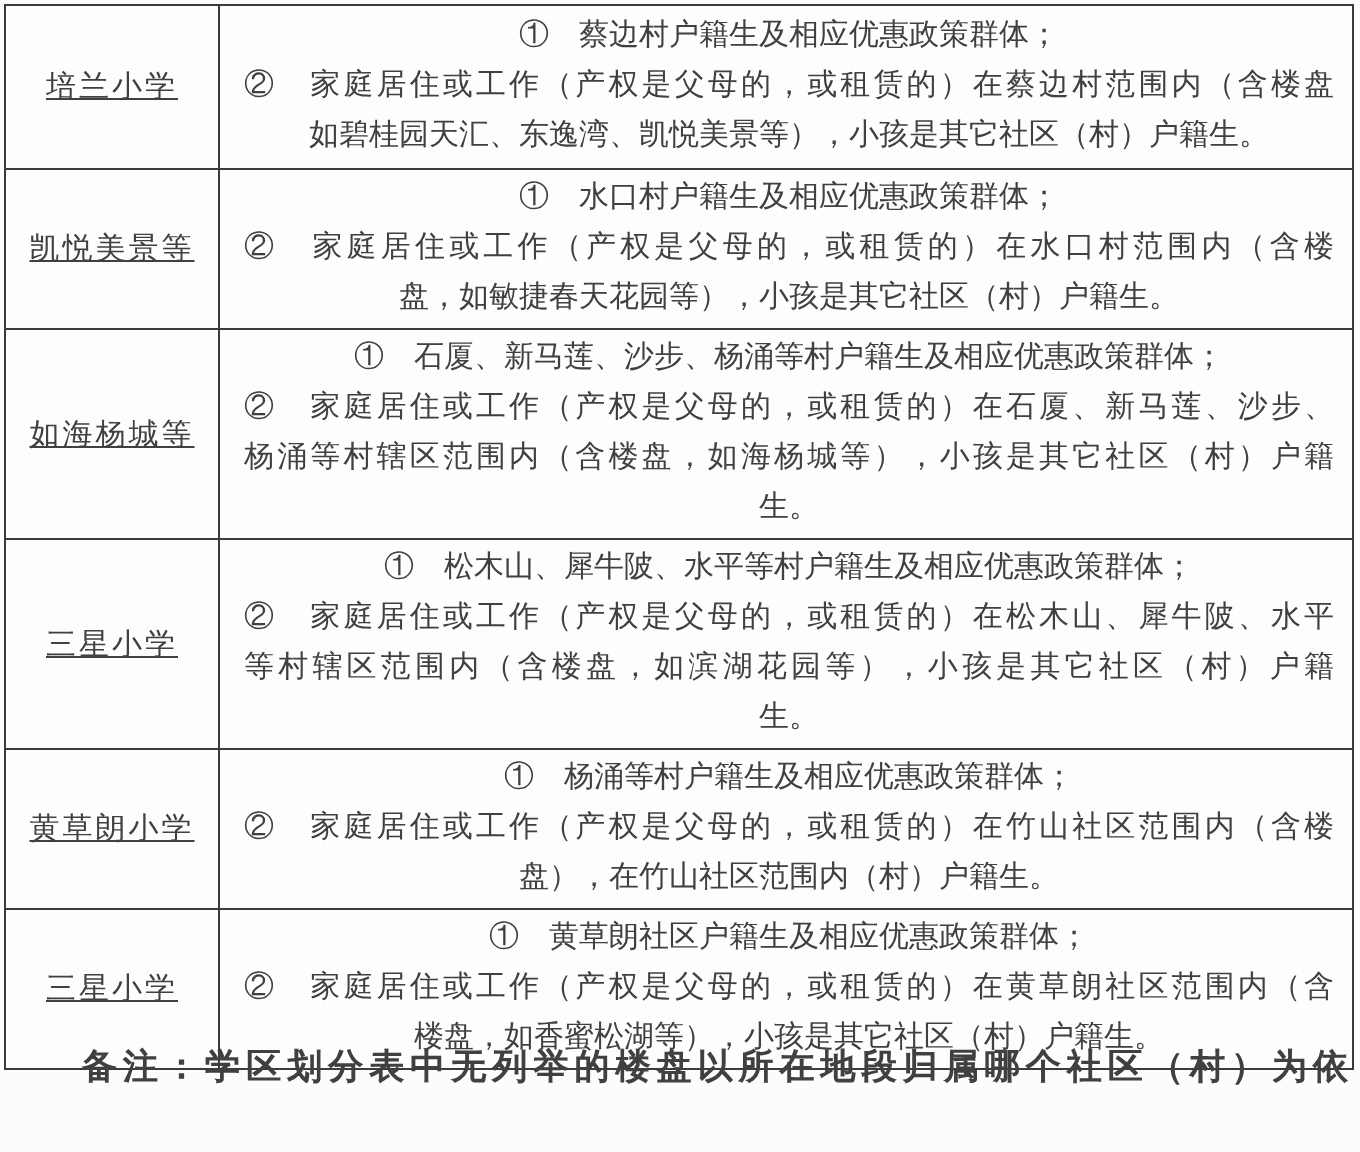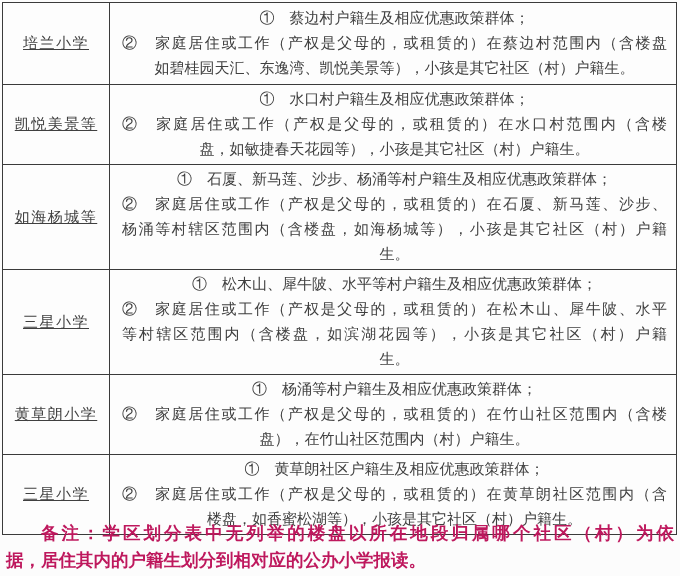--- a/index.html
+++ b/index.html
@@ -56,21 +56,21 @@
   }
 
   .note {
     position: absolute;
     left: 6px;
     right: 6px;
     top: 520px;
     font-weight: bold;
     font-size: 17.5px;
     line-height: 27px;
-    color: #be185d;
+    color: #404040;
   }
   .note-line1 {
     text-indent: 2em;
     text-align: justify;
     text-align-last: justify;
     text-justify: inter-character;
   }
   .note-line2 { text-align: left; }
 </style>
 </head>
@@ -149,16 +149,15 @@
             <div class="line">①　黄草朗社区户籍生及相应优惠政策群体；</div>
             <div class="line full">②　家庭居住或工作（产权是父母的，或租赁的）在黄草朗社区范围内（含</div>
             <div class="line">楼盘，如香蜜松湖等），小孩是其它社区（村）户籍生。</div>
           </td>
   </tr>
 </tbody>
   </table>
 
   <div class="note">
     <div class="note-line1">备注：学区划分表中无列举的楼盘以所在地段归属哪个社区（村）为依</div>
-    <div class="note-line2">据，居住其内的户籍生划分到相对应的公办小学报读。</div>
   </div>
 
 </div>
 
 </body></html>

